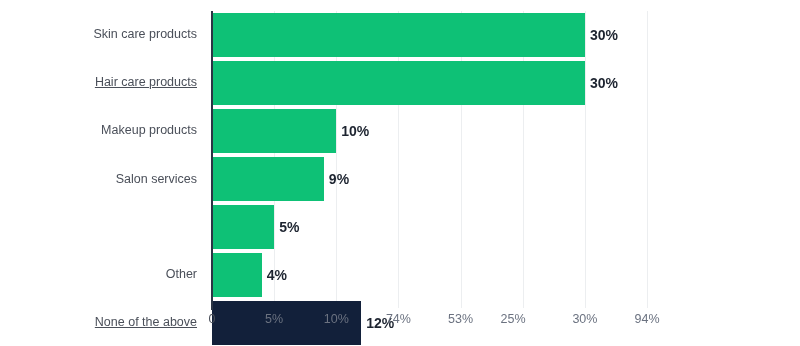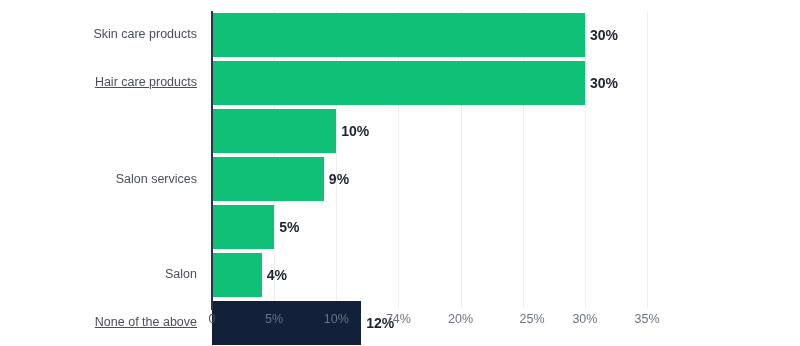--- a/index.html
+++ b/index.html
@@ -176,41 +176,46 @@
       <div class="cat-label" style="top: 0px;">
         <div>
           <span>Skin care products</span>
         </div>
       </div>
       <div class="cat-label" style="top: 48px; text-decoration: underline;">
         <div>
           <span>Hair care products</span>
         </div>
       </div>
+      <div class="cat-label" style="top: 96px;">
+        <div>
+          <span>Makeup products</span>
+        </div>
+      </div>
       <div class="cat-label" style="top: 145px;">
         <div>
           <span>Salon services</span>
         </div>
       </div>
       <div class="cat-label" style="top: 240px;">
         <div>
-          <span>Salon</span>
+          <span>Other</span>
         </div>
       </div>
       <div class="cat-label" style="top: 288px; text-decoration: underline;">
         <div>
           <span>None of the above</span>
         </div>
       </div>
     </div>
 
   <div class="tick-labels" id="tick-labels">
       <div class="tick-label zero" style="left: 212px;">0</div>
       <div class="tick-label" style="left: 274.15px;">5%</div>
       <div class="tick-label" style="left: 336.3px;">10%</div>
       <div class="tick-label" style="left: 398.45px;">74%</div>
-      <div class="tick-label" style="left: 460.6px;">20%</div>
-      <div class="tick-label" style="left: 532px;">25%</div>
+      <div class="tick-label" style="left: 460.6px;">53%</div>
+      <div class="tick-label" style="left: 513px;">25%</div>
       <div class="tick-label" style="left: 584.9px;">30%</div>
-      <div class="tick-label" style="left: 647.05px;">35%</div>
+      <div class="tick-label" style="left: 647.05px;">94%</div>
     </div>
 
 </div>
 
 </body></html>

